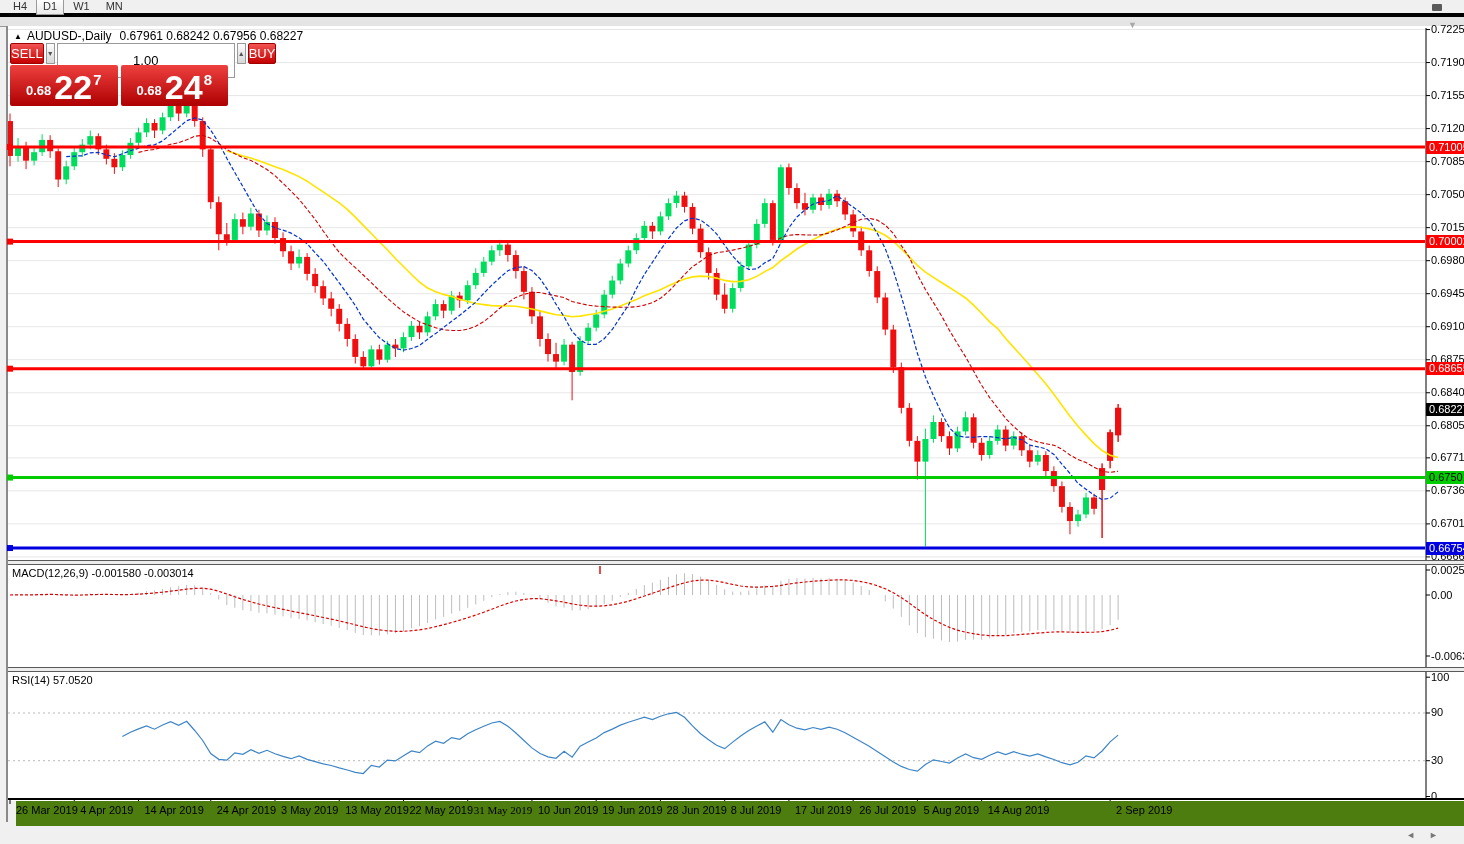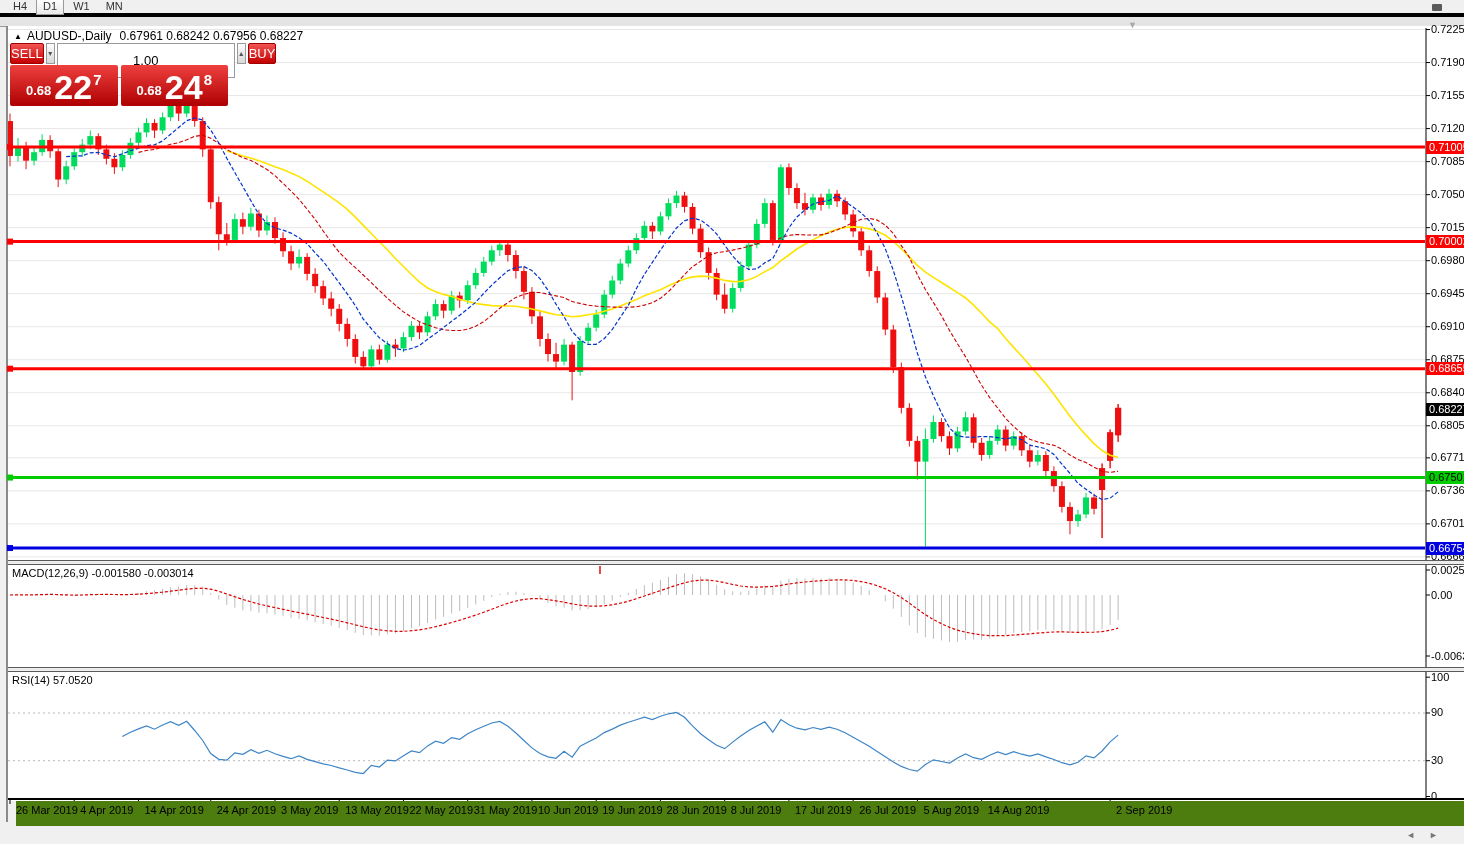--- a/index.html
+++ b/index.html
@@ -667,21 +667,21 @@
       <div class="ylabel" style="top: 790px;">0</div>
     </div>
   <div id="date-axis">
       <div class="dlabel" style="left: 0px;">26 Mar 2019</div>
       <div class="dlabel" style="left: 64.24px;">4 Apr 2019</div>
       <div class="dlabel" style="left: 128.48px;">14 Apr 2019</div>
       <div class="dlabel" style="left: 200.75px;">24 Apr 2019</div>
       <div class="dlabel" style="left: 264.99px;">3 May 2019</div>
       <div class="dlabel" style="left: 329.23px;">13 May 2019</div>
       <div class="dlabel" style="left: 393.47px;">22 May 2019</div>
-      <div class="dlabel" style="left: 457.71px;">31 May 2019</div>
+      <div class="dlabel" style="left: 457.71px; font-family: Liberation Serif, serif;">31 May 2019</div>
       <div class="dlabel" style="left: 521.95px;">10 Jun 2019</div>
       <div class="dlabel" style="left: 586.19px;">19 Jun 2019</div>
       <div class="dlabel" style="left: 650.43px;">28 Jun 2019</div>
       <div class="dlabel" style="left: 714.67px;">8 Jul 2019</div>
       <div class="dlabel" style="left: 778.91px;">17 Jul 2019</div>
       <div class="dlabel" style="left: 843.15px;">26 Jul 2019</div>
       <div class="dlabel" style="left: 907.39px;">5 Aug 2019</div>
       <div class="dlabel" style="left: 971.63px;">14 Aug 2019</div>
       <div class="dlabel" style="left: 1035.87px; margin-top: 44px;">23 Aug 2019</div>
       <div class="dlabel" style="left: 1100.11px;">2 Sep 2019</div>

